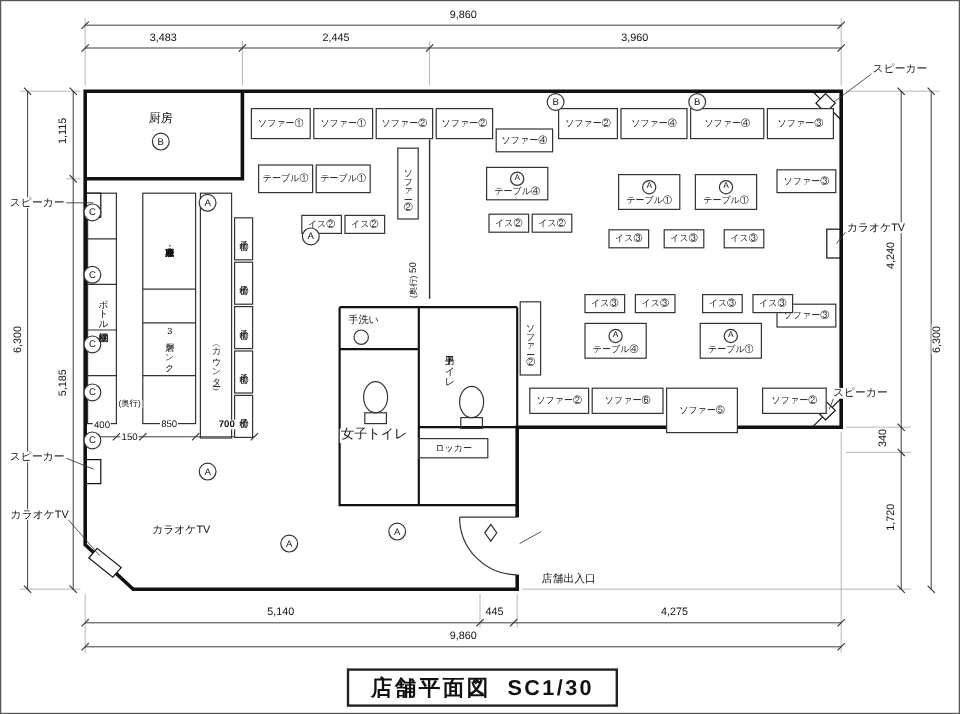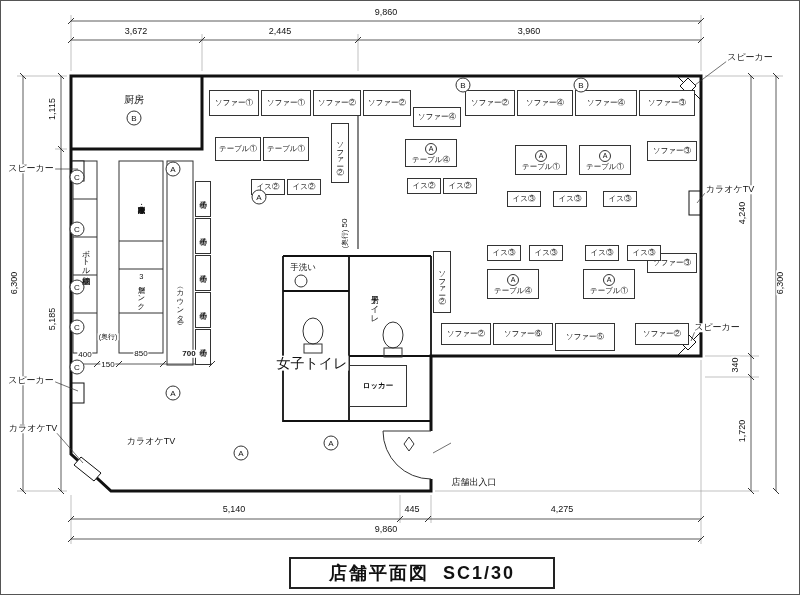--- a/index.html
+++ b/index.html
@@ -26,21 +26,21 @@
     font-size:7.5px;line-height:1;color:#111;box-sizing:border-box;overflow:hidden;
   }
   .fbox.vert{writing-mode:vertical-rl;text-orientation:upright;flex-direction:row;}
   .mkr{
     position:absolute;width:13px;height:13px;border:1px solid #333;border-radius:50%;
     transform:translate(-50%,-50%);font-size:8px;line-height:1;
     display:flex;align-items:center;justify-content:center;background:#fff;color:#111;
   }
   .mkr.inbox{position:static;transform:none;width:10px;height:10px;font-size:7px;margin-bottom:1px;flex:none;}
   #titleblock{
-    position:absolute;left:288px;top:556px;width:266px;height:32px;
+    position:absolute;left:288px;top:556px;width:226px;height:32px;
     border:2px solid #222;background:#fff;box-sizing:border-box;
     display:flex;align-items:center;justify-content:center;gap:14px;
     font-size:18px;font-weight:600;letter-spacing:2px;
   }
 </style>
 </head>
 <body>
 
 <div id="sheet">
 
@@ -182,21 +182,21 @@
       </div>
       <div class="fbox vert" style="left: 432px; top: 250px; width: 18px; height: 62px;">
         <span>ソファー②</span>
       </div>
       <div class="fbox" style="left: 440px; top: 322px; width: 50px; height: 22px;">
         <span>ソファー②</span>
       </div>
       <div class="fbox" style="left: 492px; top: 322px; width: 60px; height: 22px;">
         <span>ソファー⑥</span>
       </div>
-      <div class="fbox" style="left: 554px; top: 322px; width: 60px; height: 28px;">
+      <div class="fbox" style="left: 554px; top: 322px; width: 60px; height: 38px;">
         <span>ソファー⑤</span>
       </div>
       <div class="fbox" style="left: 634px; top: 322px; width: 54px; height: 22px;">
         <span>ソファー②</span>
       </div>
       <div class="fbox" style="left: 214px; top: 136px; width: 46px; height: 24px;">
         <span>テーブル①</span>
       </div>
       <div class="fbox" style="left: 262px; top: 136px; width: 46px; height: 24px;">
         <span>テーブル①</span>
@@ -262,38 +262,38 @@
       </div>
       <div class="fbox vert" style="left: 194px; top: 254px; width: 16px; height: 36px;">
         <span>椅子①</span>
       </div>
       <div class="fbox vert" style="left: 194px; top: 291px; width: 16px; height: 36px;">
         <span>椅子①</span>
       </div>
       <div class="fbox vert" style="left: 194px; top: 328px; width: 16px; height: 36px;">
         <span>椅子①</span>
       </div>
-      <div class="fbox" style="left: 348px; top: 364px; width: 58px; height: 42px; font-weight: bold;">
+      <div class="fbox" style="left: 348px; top: 364px; width: 58px; height: 17px;">
         <span>ロッカー</span>
       </div>
       <div class="mkr" style="left: 133px; top: 117px;">B</div>
       <div class="mkr" style="left: 462px; top: 84px;">B</div>
       <div class="mkr" style="left: 580px; top: 84px;">B</div>
       <div class="mkr" style="left: 172px; top: 168px;">A</div>
       <div class="mkr" style="left: 258px; top: 196px;">A</div>
       <div class="mkr" style="left: 172px; top: 392px;">A</div>
       <div class="mkr" style="left: 240px; top: 452px;">A</div>
       <div class="mkr" style="left: 330px; top: 442px;">A</div>
       <div class="mkr" style="left: 76px; top: 176px;">C</div>
       <div class="mkr" style="left: 76px; top: 228px;">C</div>
       <div class="mkr" style="left: 76px; top: 286px;">C</div>
       <div class="mkr" style="left: 76px; top: 326px;">C</div>
       <div class="mkr" style="left: 76px; top: 366px;">C</div>
       <div class="lbl" style="left: 385px; top: 12px;">9,860</div>
-      <div class="lbl" style="left: 135px; top: 31px;">3,672</div>
+      <div class="lbl" style="left: 135px; top: 31px;">3,483</div>
       <div class="lbl" style="left: 279px; top: 31px;">2,445</div>
       <div class="lbl" style="left: 528px; top: 31px;">3,960</div>
       <div class="lbl rot" style="left: 52px; top: 108px;">1,115</div>
       <div class="lbl rot" style="left: 52px; top: 318px;">5,185</div>
       <div class="lbl rot" style="left: 14px; top: 282px;">6,300</div>
       <div class="lbl rot" style="left: 742px; top: 212px;">4,240</div>
       <div class="lbl rot" style="left: 735px; top: 364px;">340</div>
       <div class="lbl rot" style="left: 742px; top: 430px;">1,720</div>
       <div class="lbl rot" style="left: 780px; top: 282px;">6,300</div>
       <div class="lbl" style="left: 233px; top: 509px;">5,140</div>
@@ -310,21 +310,21 @@
       <div class="lbl" style="left: 749px; top: 57px; font-size: 9px;">スピーカー</div>
       <div class="lbl" style="left: 30px; top: 168px; font-size: 9px;">スピーカー</div>
       <div class="lbl" style="left: 716px; top: 327px; font-size: 9px;">スピーカー</div>
       <div class="lbl" style="left: 30px; top: 380px; font-size: 9px;">スピーカー</div>
       <div class="lbl" style="left: 729px; top: 189px; font-size: 9px;">カラオケTV</div>
       <div class="lbl" style="left: 32px; top: 428px; font-size: 9px;">カラオケTV</div>
       <div class="lbl" style="left: 150px; top: 441px; font-size: 9px;">カラオケTV</div>
       <div class="lbl" style="left: 473px; top: 438px; font-size: 9px; margin-top: 44px;">店舗出入口</div>
       <div class="lbl" style="left: 133px; top: 99px; font-size: 10px;">厨房</div>
       <div class="lbl" style="left: 302px; top: 266px; font-size: 8.5px;">手洗い</div>
-      <div class="lbl" style="left: 311px; top: 362px; font-size: 14px;">女子トイレ</div>
+      <div class="lbl" style="left: 311px; top: 362px; font-size: 11px;">女子トイレ</div>
       <div class="lbl vert" style="left: 374px; top: 303px; font-size: 8.5px;">男子トイレ</div>
       <div class="lbl vert" style="left: 84px; top: 256px; font-size: 8px;">ボトル収納棚</div>
       <div class="lbl vert" style="left: 140px; top: 199px; font-size: 7.5px;">製氷機・冷凍冷蔵庫</div>
       <div class="lbl vert" style="left: 140px; top: 288px; font-size: 7.5px;">3層シンク</div>
       <div class="lbl vert" style="left: 179px; top: 300px; font-size: 7.5px;">（カウンター）</div>
     </div>
 
   <div id="titleblock">
     <span>店舗平面図</span>
     <span>SC1/30</span>

